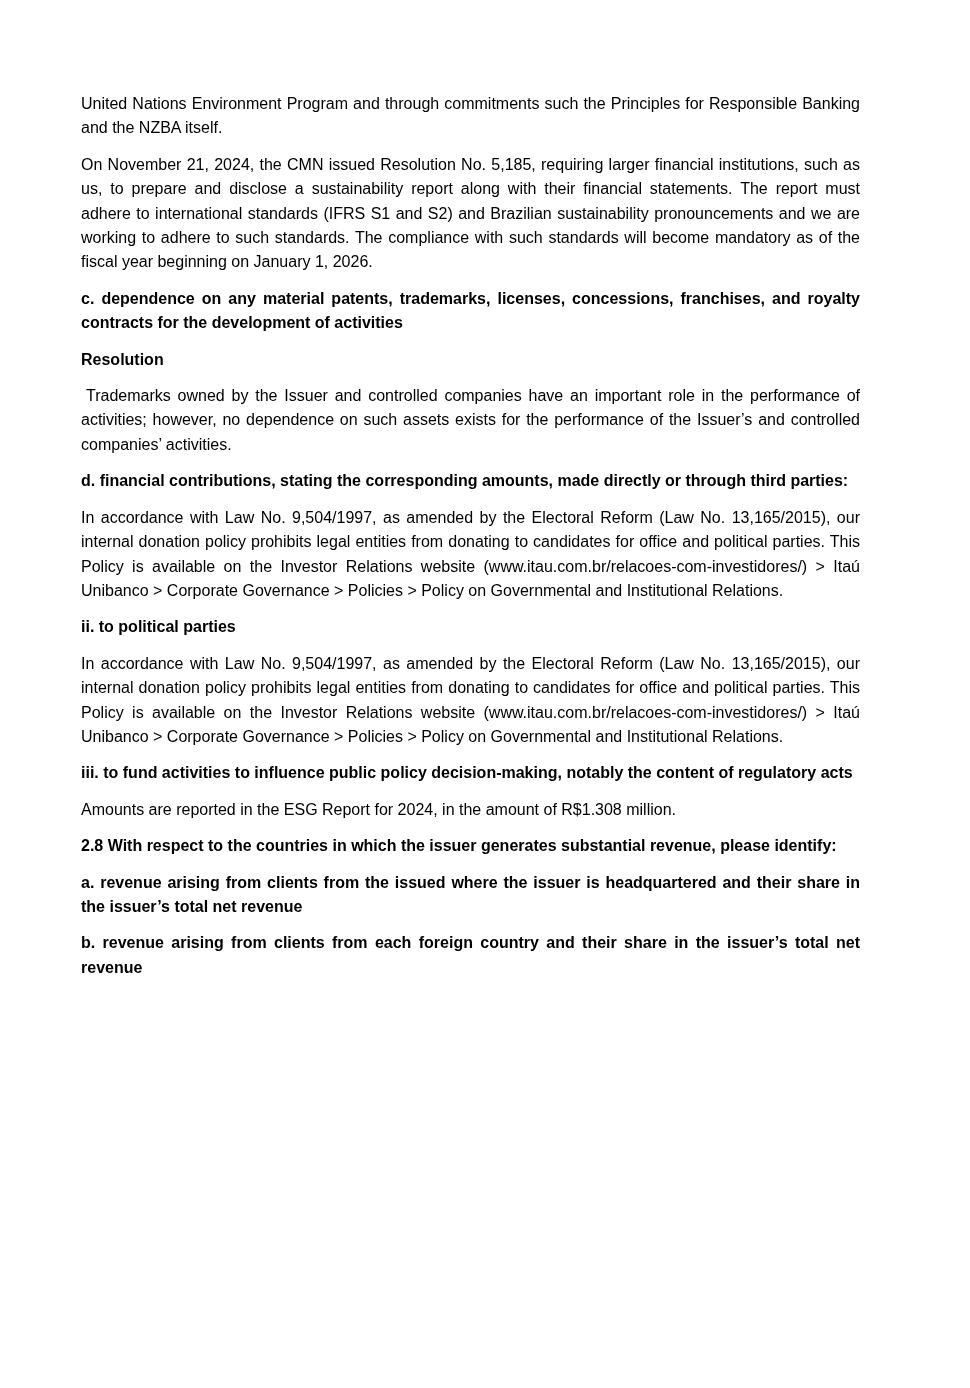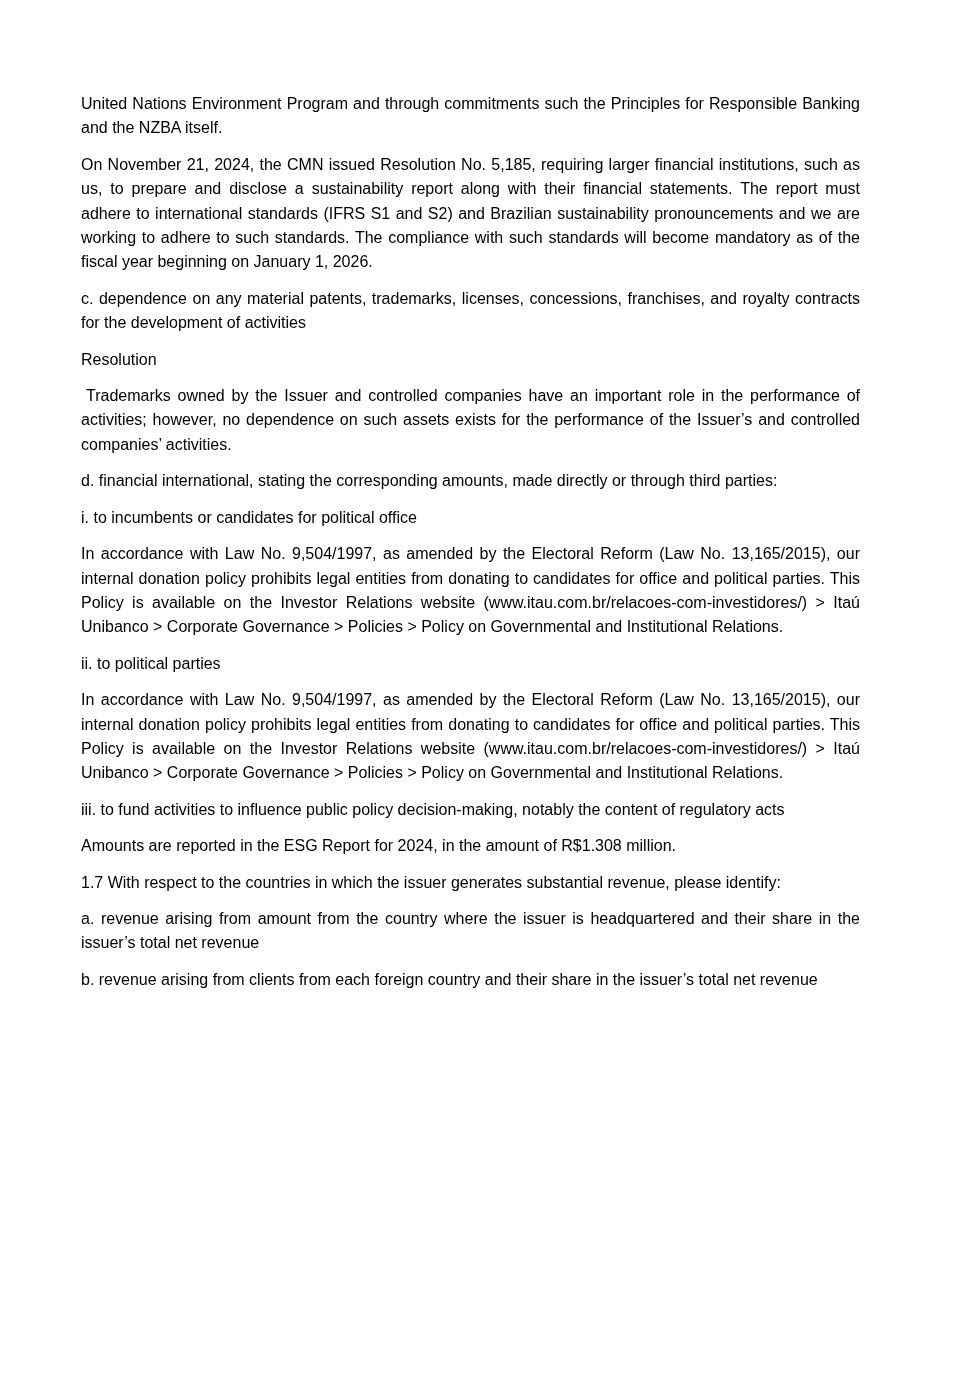--- a/index.html
+++ b/index.html
@@ -23,21 +23,21 @@
     width: 779px;
   }
   p.block {
     margin: 0 0 12px 0;
     font-size: 16px;
     line-height: 24.4px;
     text-align: justify;
     color: #000000;
   }
   p.block.heading {
-    font-weight: normal;
+    font-weight: bold;
   }
   p.block.indent {
     text-indent: 5px;
   }
   .page-number {
     position: absolute;
     top: 1328px;
     right: 113px;
     font-size: 13.5px;
     line-height: 16px;
@@ -47,25 +47,24 @@
 </head>
 <body>
 
 <div class="page">
   <div class="content" id="content">
       <p class="block">United Nations Environment Program and through commitments such the Principles for Responsible Banking and the NZBA itself.</p>
       <p class="block">On November 21, 2024, the CMN issued Resolution No. 5,185, requiring larger financial institutions, such as us, to prepare and disclose a sustainability report along with their financial statements. The report must adhere to international standards (IFRS S1 and S2) and Brazilian sustainability pronouncements and we are working to adhere to such standards. The compliance with such standards will become mandatory as of the fiscal year beginning on January 1, 2026.</p>
       <p class="block heading">c. dependence on any material patents, trademarks, licenses, concessions, franchises, and royalty contracts for the development of activities</p>
       <p class="block heading">Resolution</p>
       <p class="block indent">Trademarks owned by the Issuer and controlled companies have an important role in the performance of activities; however, no dependence on such assets exists for the performance of the Issuer’s and controlled companies’ activities.</p>
-      <p class="block heading">d. financial international, stating the corresponding amounts, made directly or through third parties:</p>
-      <p class="block heading">i. to incumbents or candidates for political office</p>
+      <p class="block heading">d. financial contributions, stating the corresponding amounts, made directly or through third parties:</p>
       <p class="block">In accordance with Law No. 9,504/1997, as amended by the Electoral Reform (Law No. 13,165/2015), our internal donation policy prohibits legal entities from donating to candidates for office and political parties. This Policy is available on the Investor Relations website (www.itau.com.br/relacoes-com-investidores/) &gt; Itaú Unibanco &gt; Corporate Governance &gt; Policies &gt; Policy on Governmental and Institutional Relations.</p>
       <p class="block heading">ii. to political parties</p>
       <p class="block">In accordance with Law No. 9,504/1997, as amended by the Electoral Reform (Law No. 13,165/2015), our internal donation policy prohibits legal entities from donating to candidates for office and political parties. This Policy is available on the Investor Relations website (www.itau.com.br/relacoes-com-investidores/) &gt; Itaú Unibanco &gt; Corporate Governance &gt; Policies &gt; Policy on Governmental and Institutional Relations.</p>
       <p class="block heading">iii. to fund activities to influence public policy decision-making, notably the content of regulatory acts</p>
       <p class="block">Amounts are reported in the ESG Report for 2024, in the amount of R$1.308 million.</p>
-      <p class="block heading">1.7 With respect to the countries in which the issuer generates substantial revenue, please identify:</p>
-      <p class="block heading">a. revenue arising from amount from the country where the issuer is headquartered and their share in the issuer’s total net revenue</p>
+      <p class="block heading">2.8 With respect to the countries in which the issuer generates substantial revenue, please identify:</p>
+      <p class="block heading">a. revenue arising from clients from the issued where the issuer is headquartered and their share in the issuer’s total net revenue</p>
       <p class="block heading">b. revenue arising from clients from each foreign country and their share in the issuer’s total net revenue</p>
     </div>
   <div class="page-number">67</div>
 </div>
 
 </body></html>

